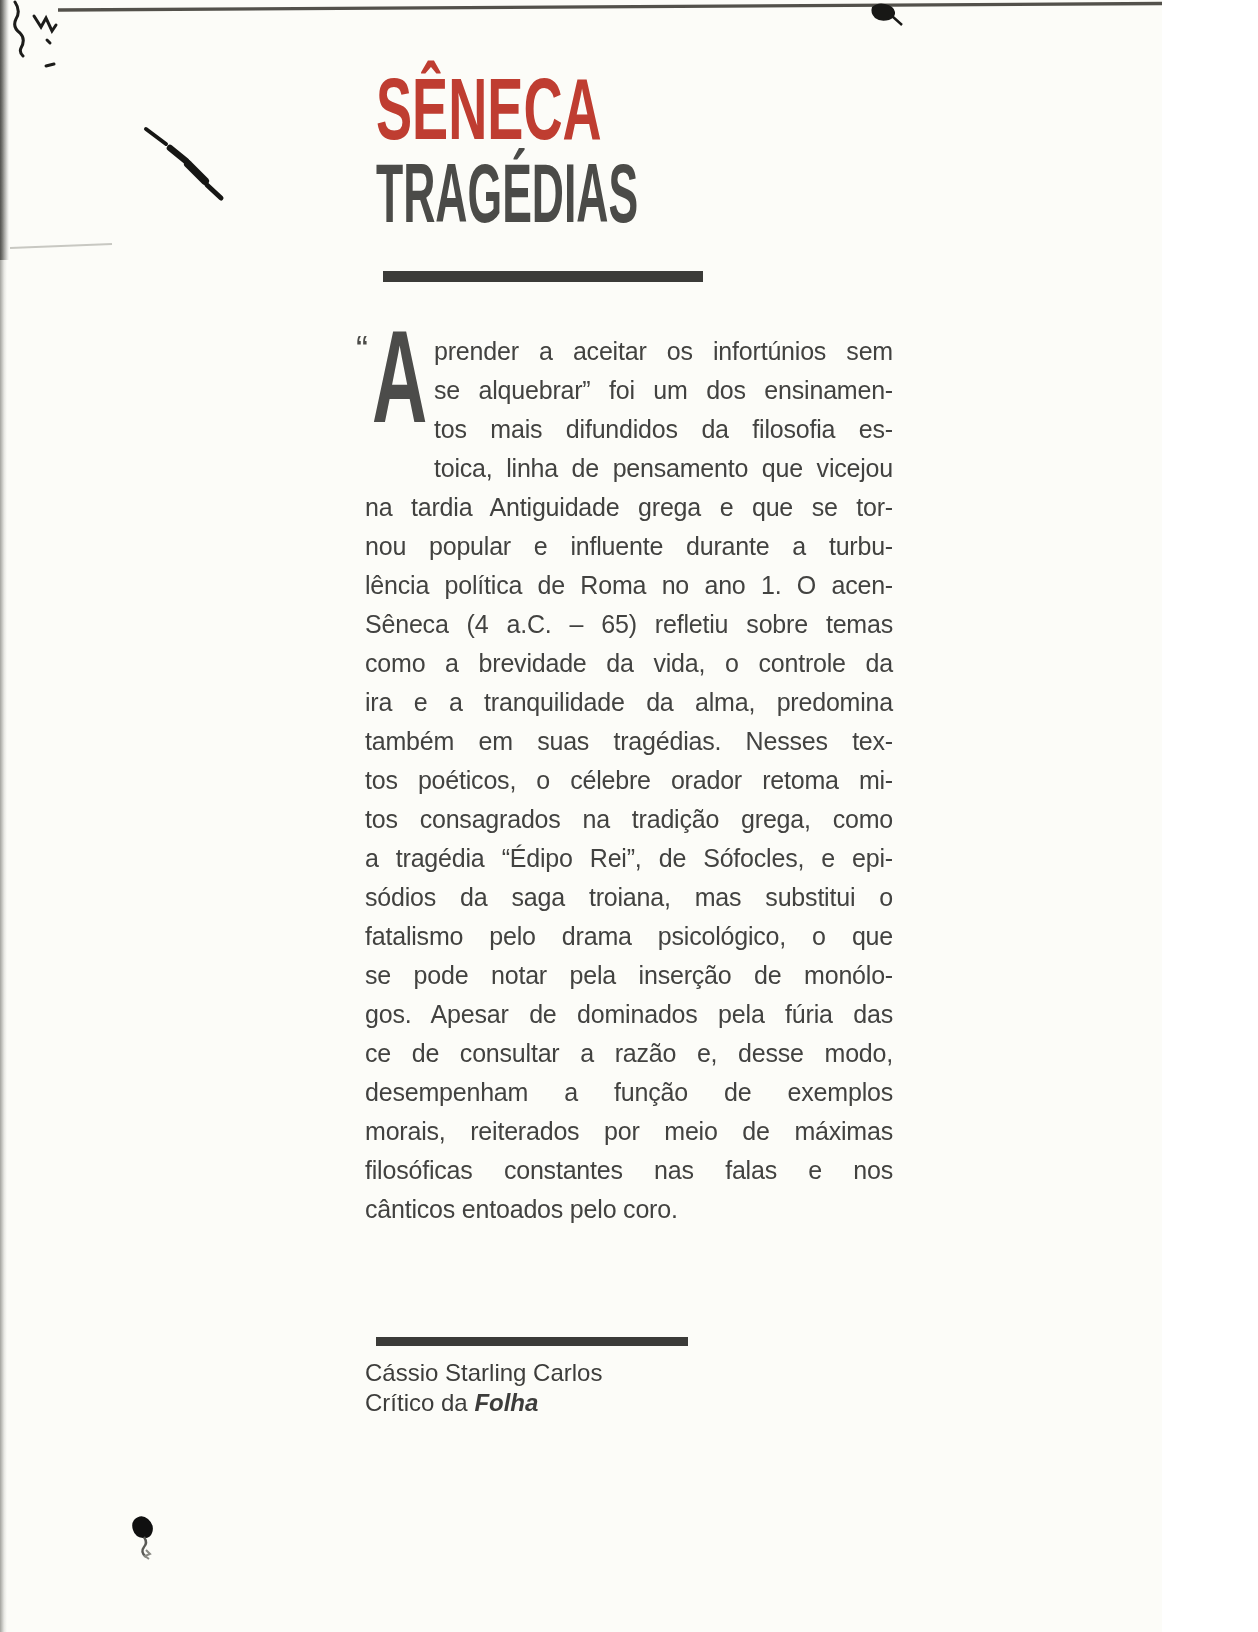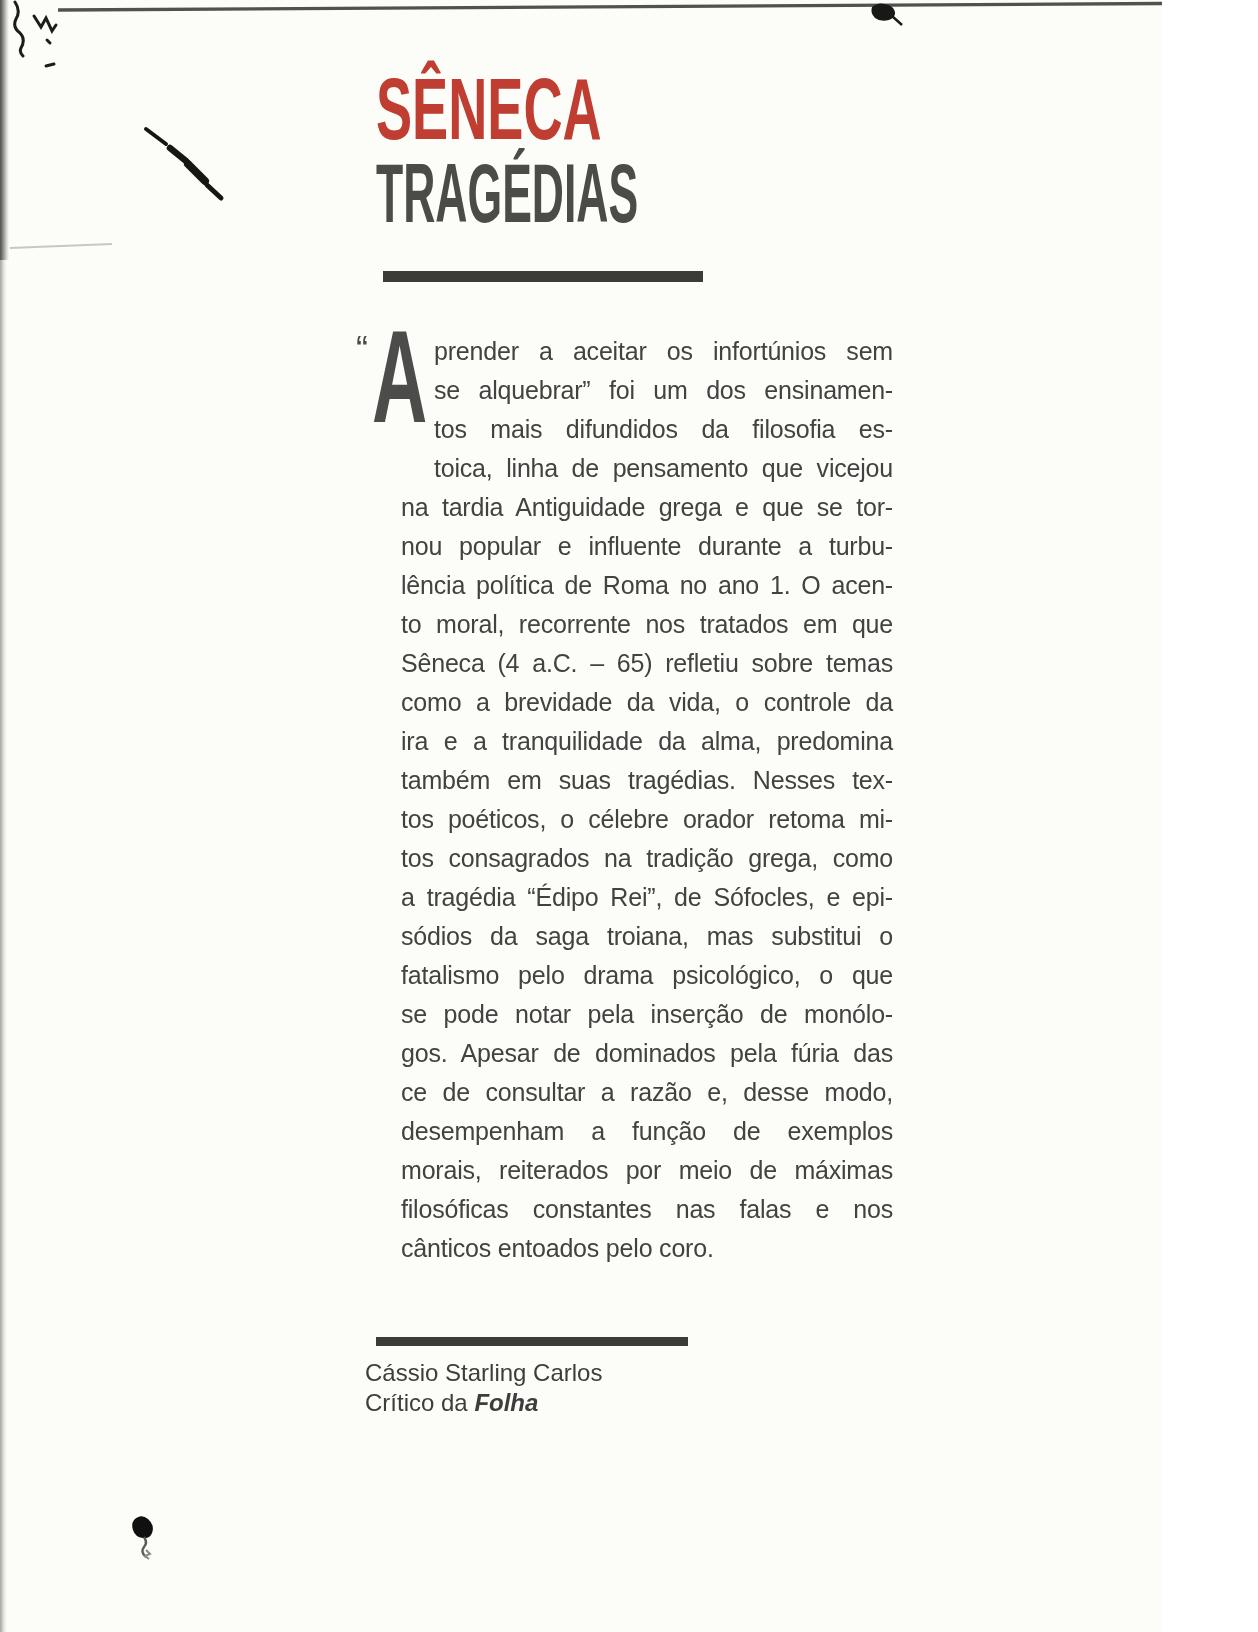--- a/index.html
+++ b/index.html
@@ -31,21 +31,21 @@
   .title-2{left:376px;top:151px;font-size:84px;color:var(--title-gray,#4b4b48);transform:scaleX(.53);}
   .rule{position:absolute;background:var(--rule-dark,#3b3b38);}
   .rule-1{left:383px;top:271px;width:320px;height:11px;}
   .rule-2{left:376px;top:1337px;width:312px;height:9px;}
   
   .article{
     position:absolute;left:365px;top:332px;width:528px;
     font-size:25px;line-height:39px;letter-spacing:-0.2px;
     color:var(--body-text,#424240);
   }
-  .bl{text-align:justify;text-align-last:justify;margin-left:36px;}
+  .bl{text-align:justify;text-align-last:justify;}
   .bl-last{text-align-last:left;}
   .dropcap-wrap{
     float:left;position:relative;
     width:64px;height:118px;margin-right:5px;
   }
   .open-quote{
     position:absolute;left:-9px;top:0px;
     font-size:36px;line-height:1;color:var(--title-gray,#4b4b48);
   }
   .drop-a{
@@ -80,21 +80,20 @@
       <span class="open-quote">“</span>
       <span class="drop-a">A</span>
     </div>
     <div class="bl">prender a aceitar os infortúnios sem</div>
     <div class="bl">se alquebrar” foi um dos ensinamen-</div>
     <div class="bl">tos mais difundidos da filosofia es-</div>
     <div class="bl">toica, linha de pensamento que vicejou</div>
     <div class="bl">na tardia Antiguidade grega e que se tor-</div>
     <div class="bl">nou popular e influente durante a turbu-</div>
     <div class="bl">lência política de Roma no ano 1. O acen-</div>
-    <div class="bl">to moral, recorrente nos tratados em que</div>
     <div class="bl">Sêneca (4 a.C. – 65) refletiu sobre temas</div>
     <div class="bl">como a brevidade da vida, o controle da</div>
     <div class="bl">ira e a tranquilidade da alma, predomina</div>
     <div class="bl">também em suas tragédias. Nesses tex-</div>
     <div class="bl">tos poéticos, o célebre orador retoma mi-</div>
     <div class="bl">tos consagrados na tradição grega, como</div>
     <div class="bl">a tragédia “Édipo Rei”, de Sófocles, e epi-</div>
     <div class="bl">sódios da saga troiana, mas substitui o</div>
     <div class="bl">fatalismo pelo drama psicológico, o que</div>
     <div class="bl">se pode notar pela inserção de monólo-</div>

